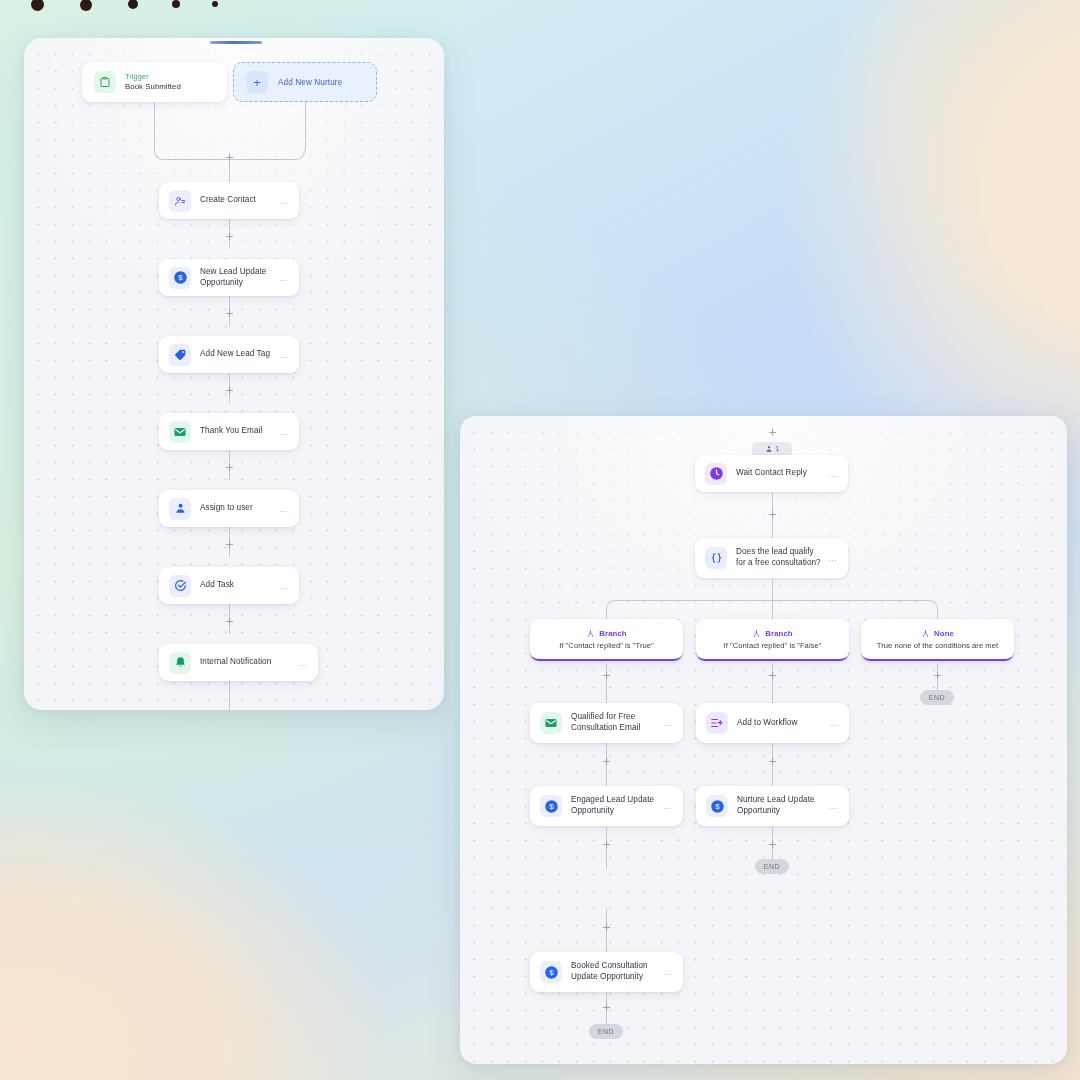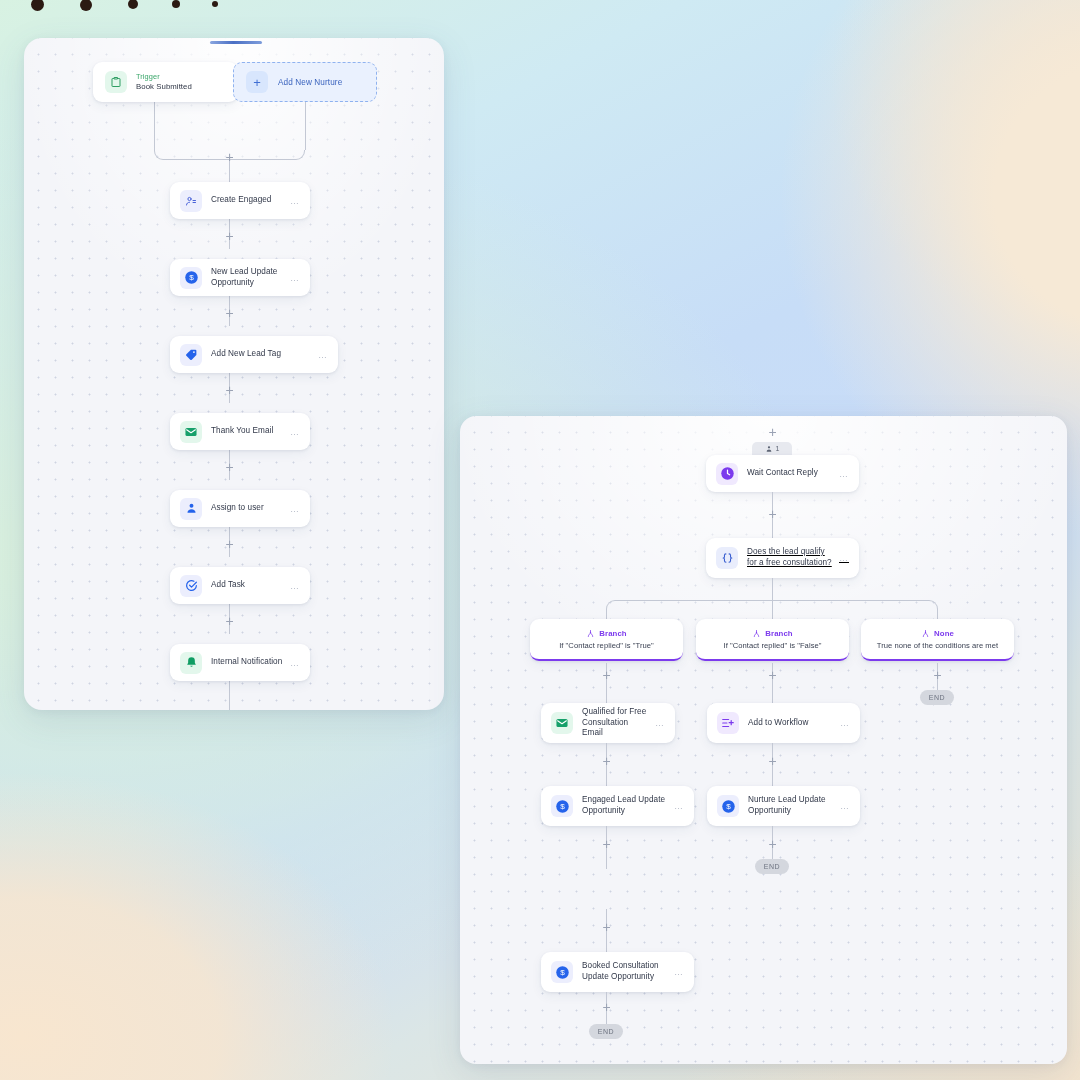--- a/index.html
+++ b/index.html
@@ -97,21 +97,20 @@
 
   
   .node {
     position: absolute;
     display: flex;
     align-items: center;
     background: #ffffff;
     border-radius: 9px;
     box-shadow: 0 1px 3px rgba(40,60,100,0.10), 0 4px 12px rgba(40,60,100,0.06);
     padding: 0 10px;
-    margin-left: 11px;
   }
   .node-ico {
     width: 22px; height: 22px;
     flex: 0 0 22px;
     border-radius: 6px;
     display: flex; align-items: center; justify-content: center;
     margin-right: 9px;
   }
   .node-ico svg { display: block; }
   .node-label {
@@ -280,36 +279,36 @@
 
       <div class="node" style="left:135px; top:144px; width:140px; height:37px;">
         <span class="node-ico" style="background:#eceefd;">
           <svg width="12" height="12" viewBox="0 0 24 24" fill="none" stroke="#4a63d8" stroke-width="2" stroke-linecap="round" stroke-linejoin="round">
             <circle cx="9" cy="8" r="3.2"></circle>
               <path d="M3 20c0-3.3 2.7-5.5 6-5.5"></path>
               <path d="M16 11h5"></path>
               <path d="M16 15h5"></path>
           </svg>
         </span>
-        <span class="node-label">Create Engaged</span>
+        <span class="node-label">Create Contact</span>
         <span class="node-dots"></span>
       </div>
 
       <div class="node" style="left:135px; top:221px; width:140px; height:37px;">
         <span class="node-ico" style="background:#eceefd;">
           <svg width="15" height="15" viewBox="0 0 24 24">
             <circle cx="12" cy="12" r="10" fill="#2563eb"></circle>
             <text x="12" y="16.5" font-size="13" font-family="Liberation Sans, sans-serif" fill="#ffffff" text-anchor="middle">$</text>
           </svg>
         </span>
         <span class="node-label">New Lead Update Opportunity</span>
         <span class="node-dots"></span>
       </div>
 
-      <div class="node" style="left:135px; top:298px; width:168px; height:37px;">
+      <div class="node" style="left:135px; top:298px; width:140px; height:37px;">
         <span class="node-ico" style="background:#eceefd;">
           <svg width="13" height="13" viewBox="0 0 24 24" fill="#2563eb">
             <path d="M2.5 11.5 11 3h8a2 2 0 0 1 2 2v8l-8.5 8.5a2 2 0 0 1-2.8 0l-7.2-7.2a2 2 0 0 1 0-2.8z"></path>
             <circle cx="16.5" cy="7.5" r="1.6" fill="#ffffff"></circle>
           </svg>
         </span>
         <span class="node-label">Add New Lead Tag</span>
         <span class="node-dots"></span>
       </div>
 
@@ -339,21 +338,21 @@
         <span class="node-ico" style="background:#eceefd;">
           <svg width="13" height="13" viewBox="0 0 24 24" fill="#2563eb">
             <circle cx="12" cy="7" r="3.6"></circle>
             <path d="M4.5 20c0-4 3.4-6.6 7.5-6.6s7.5 2.6 7.5 6.6z"></path>
           </svg>
         </span>
         <span class="node-label">Assign to user</span>
         <span class="node-dots"></span>
       </div>
 
-      <div class="node" style="left:135px; top:606px; width:140px; height:37px;">
+      <div class="node" style="left:135px; top:606px; width:159px; height:37px;">
         <span class="node-ico" style="background:#e3f7ec;">
           <svg width="13" height="13" viewBox="0 0 24 24" fill="#0f9d63">
             <path d="M12 2.5a6.2 6.2 0 0 0-6.2 6.2v3.6L4 16h16l-1.8-3.7V8.7A6.2 6.2 0 0 0 12 2.5z"></path>
             <path d="M9.7 18a2.4 2.4 0 0 0 4.6 0z"></path>
           </svg>
         </span>
         <span class="node-label">Internal Notification</span>
         <span class="node-dots"></span>
       </div>
 
@@ -381,21 +380,21 @@
             <path d="M12 6.6V12l3.4 2" fill="none" stroke="#ffffff" stroke-width="2" stroke-linecap="round" stroke-linejoin="round"></path>
           </svg>
         </span>
         <span class="node-label">Wait Contact Reply</span>
         <span class="node-dots"></span>
       </div>
 
       <div class="vline" style="left:312px; top:76px; height:46px;"></div>
       <div class="plus" style="left:306px; top:92px;"></div>
 
-      <div class="node" style="left:235px; top:122px; width:153px; height:40px;text-decoration:underline;">
+      <div class="node" style="left:235px; top:122px; width:153px; height:40px;">
         <span class="node-ico" style="background:#e9edfc;">
           <svg width="13" height="13" viewBox="0 0 24 24" fill="none" stroke="#3a5fd0" stroke-width="2" stroke-linecap="round" stroke-linejoin="round">
             <path d="M9 3.5c-2 0-2.6 1-2.6 2.6v2.6c0 1.6-.8 2.4-2.4 2.4 1.6 0 2.4.8 2.4 2.4v2.6c0 1.6.6 2.6 2.6 2.6"></path>
             <path d="M15 3.5c2 0 2.6 1 2.6 2.6v2.6c0 1.6.8 2.4 2.4 2.4-1.6 0-2.4.8-2.4 2.4v2.6c0 1.6-.6 2.6-2.6 2.6"></path>
           </svg>
         </span>
         <span class="node-label">Does the lead qualify for a free consultation?</span>
         <span class="node-dots"></span>
       </div>
 
@@ -446,21 +445,21 @@
       <div class="plus" style="left:140px; top:253px;"></div>
       <div class="vline" style="left:312px; top:247px; height:40px;"></div>
       <div class="plus" style="left:306px; top:253px;"></div>
       <div class="vline" style="left:477px; top:247px; height:28px;"></div>
       <div class="plus" style="left:471px; top:253px;"></div>
 
       <div class="endpill" style="left:460px; top:274px; width:34px; height:15px;">
         <span>END</span>
       </div>
 
-      <div class="node" style="left:70px; top:287px; width:134px; height:40px;">
+      <div class="node" style="left:70px; top:287px; width:153px; height:40px;">
         <span class="node-ico" style="background:#e3f7ec;">
           <svg width="14" height="14" viewBox="0 0 24 24">
             <rect x="2.5" y="5" width="19" height="14" rx="2.6" fill="#16a06a"></rect>
             <path d="M4.5 8.2 12 13.2l7.5-5" fill="none" stroke="#ffffff" stroke-width="1.9" stroke-linecap="round" stroke-linejoin="round"></path>
           </svg>
         </span>
         <span class="node-label">Qualified for Free Consultation Email</span>
         <span class="node-dots"></span>
       </div>
 

